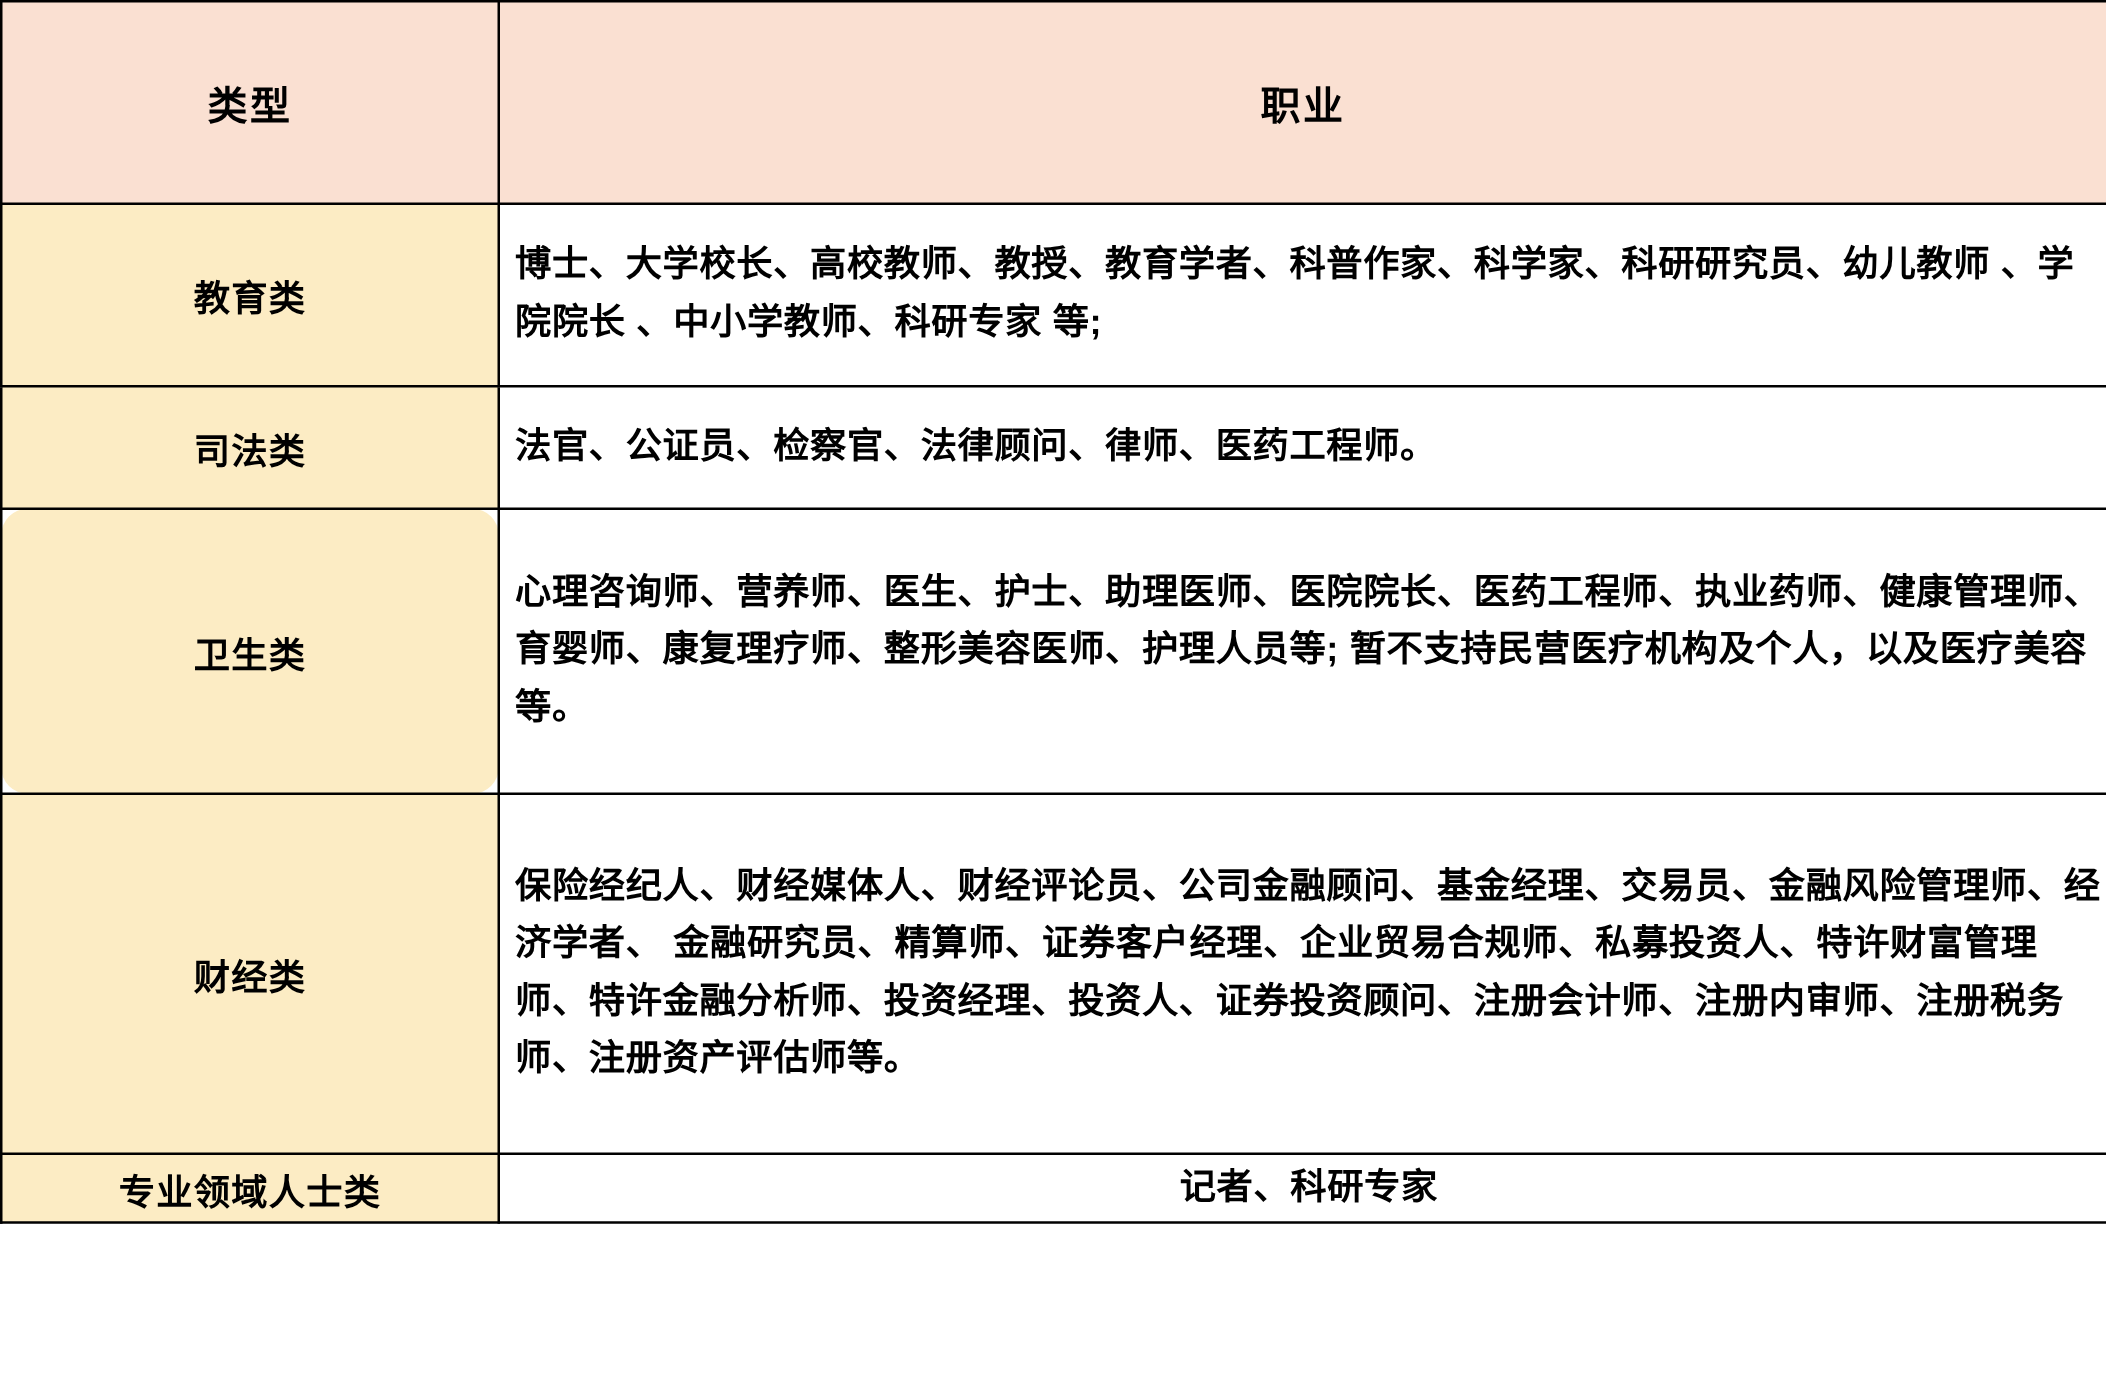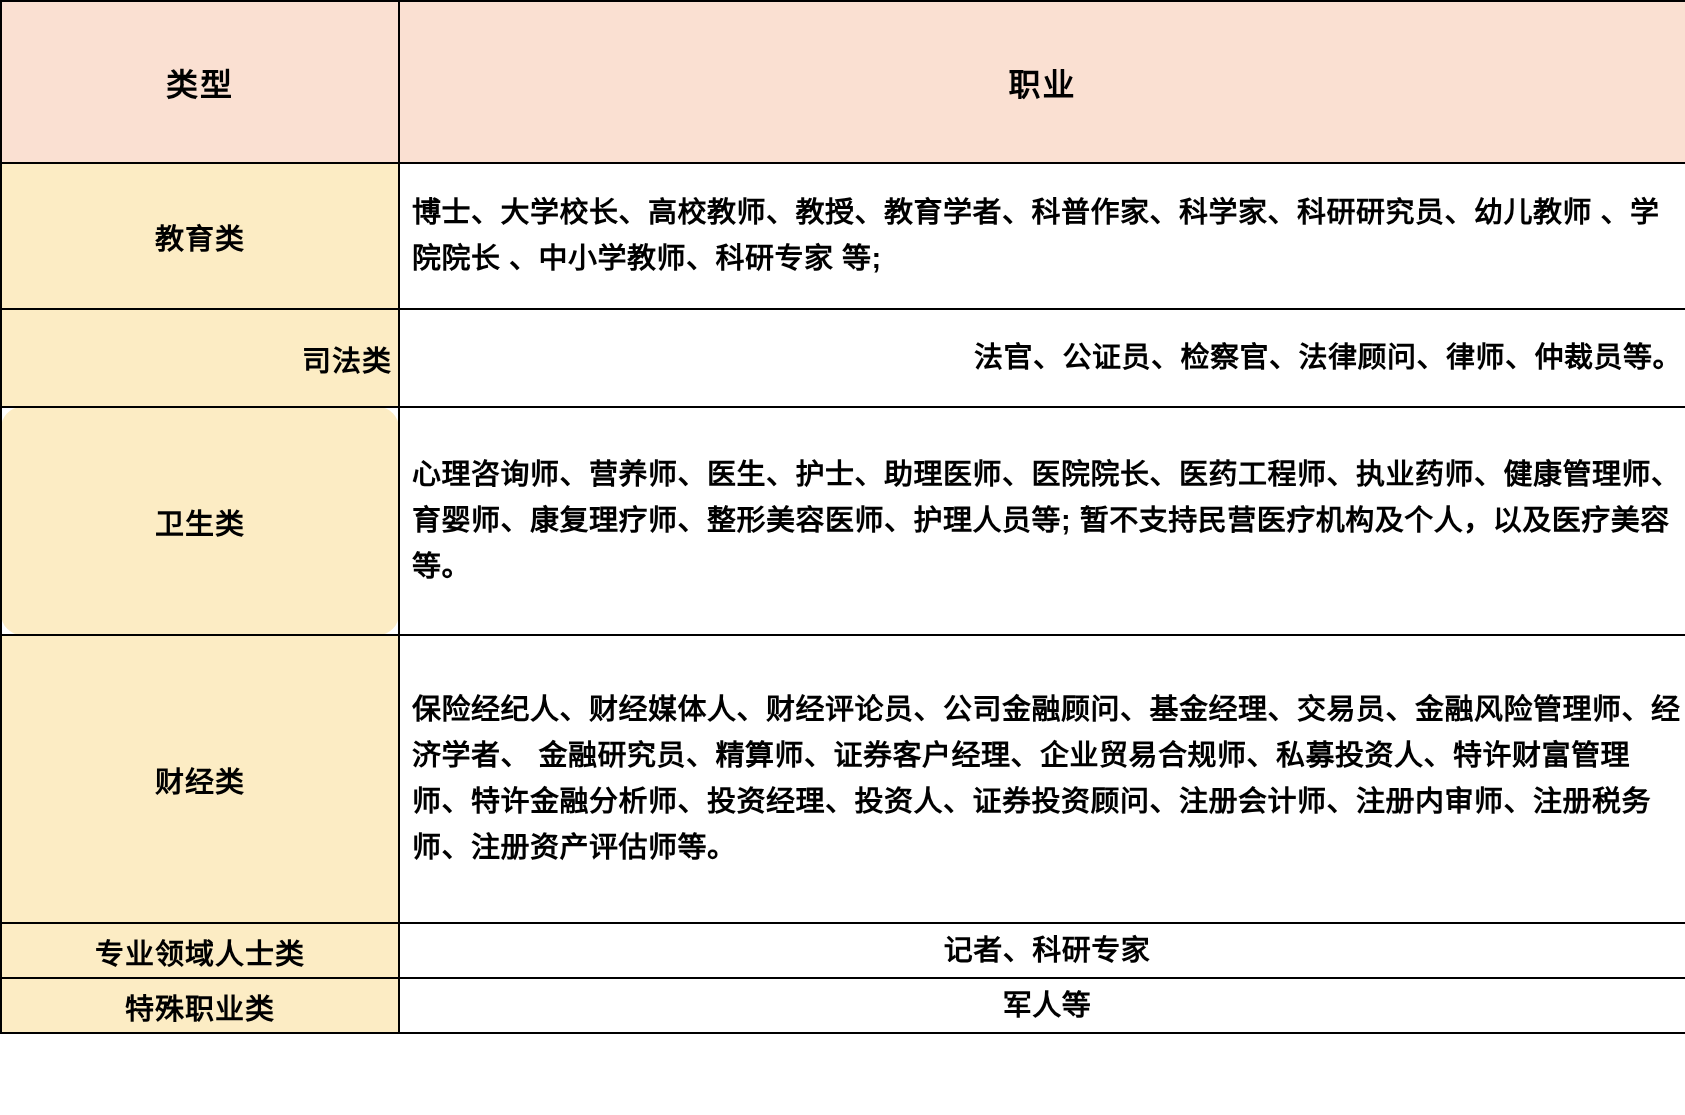--- a/index.html
+++ b/index.html
@@ -52,21 +52,21 @@
   td.occ-cell {
     background: #ffffff;
     text-align: left;
     font-size: 29px;
     font-weight: bold;
     padding: 14px 3px 14px 12px;
     line-height: 1.58;
     letter-spacing: 0.5px;
   }
   tr.r-edu td { height: 146px; }
-  tr.r-law td { height: 98px; text-align: right; }
+  tr.r-law td { height: 98px; }
   tr.r-health td { height: 228px; border-radius: 21px; }
   tr.r-finance td { height: 288px; }
   tr.r-pro td, tr.r-special td, tr.r-religion td { height: 55px; text-align: center; }
   tr.r-pro td.occ-cell,
   tr.r-special td.occ-cell,
   tr.r-religion td.occ-cell {
     padding-top: 4px;
     padding-bottom: 4px;
     line-height: 1.25;
   }
@@ -92,33 +92,29 @@
         <th class="header-cell">职业</th>
       </tr>
     </thead>
     <tbody>
       <tr class="r-edu">
         <td class="type-cell">教育类</td>
         <td class="occ-cell">博士、大学校长、高校教师、教授、教育学者、科普作家、科学家、科研研究员、幼儿教师 、学院院长 、中小学教师、科研专家 等;</td>
       </tr>
       <tr class="r-law">
         <td class="type-cell">司法类</td>
-        <td class="occ-cell">法官、公证员、检察官、法律顾问、律师、仲裁员等。</td>
+        <td class="occ-cell">法官、公证员、检察官、法律顾问、律师、医药工程师。</td>
       </tr>
       <tr class="r-health">
         <td class="type-cell">卫生类</td>
         <td class="occ-cell">心理咨询师、营养师、医生、护士、助理医师、医院院长、医药工程师、执业药师、健康管理师、育婴师、康复理疗师、整形美容医师、护理人员等; 暂不支持民营医疗机构及个人，以及医疗美容等。</td>
       </tr>
       <tr class="r-finance">
         <td class="type-cell">财经类</td>
         <td class="occ-cell">保险经纪人、财经媒体人、财经评论员、公司金融顾问、基金经理、交易员、金融风险管理师、经济学者、 金融研究员、精算师、证券客户经理、企业贸易合规师、私募投资人、特许财富管理师、特许金融分析师、投资经理、投资人、证券投资顾问、注册会计师、注册内审师、注册税务师、注册资产评估师等。</td>
       </tr>
       <tr class="r-pro">
         <td class="type-cell">专业领域人士类</td>
         <td class="occ-cell">记者、科研专家</td>
       </tr>
-      <tr class="r-special">
-        <td class="type-cell">特殊职业类</td>
-        <td class="occ-cell">军人等</td>
-      </tr>
     </tbody>
   </table>
 </div>
 
 </body></html>

